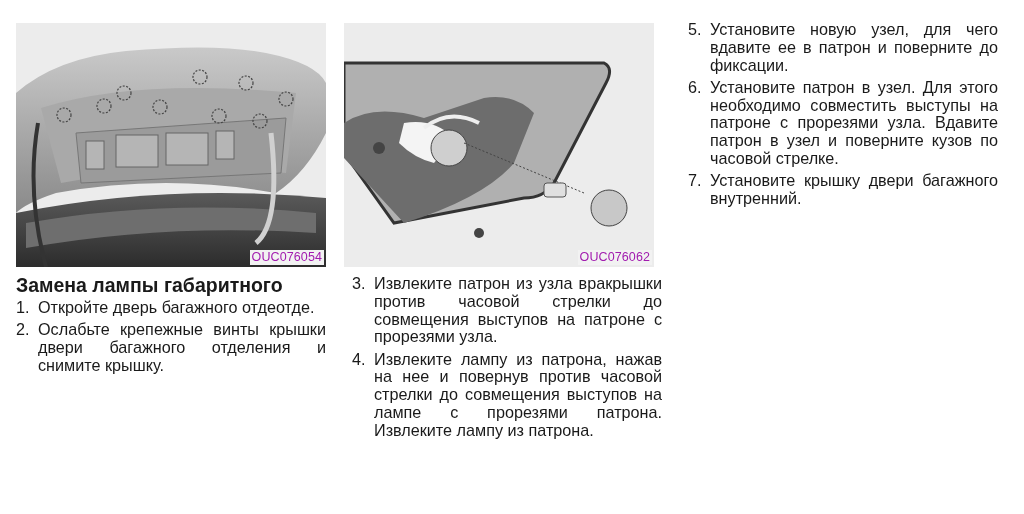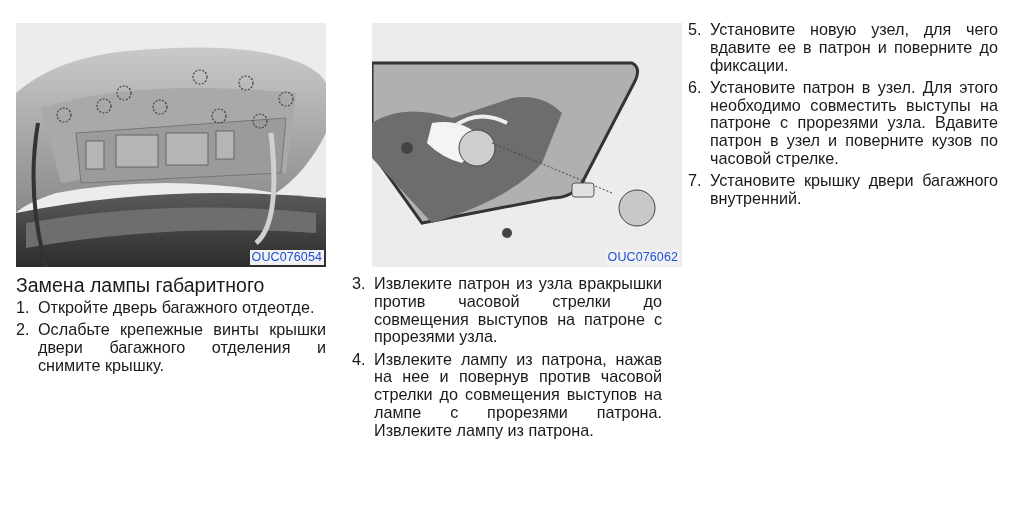--- a/index.html
+++ b/index.html
@@ -1,23 +1,23 @@
 <!DOCTYPE html>
 <html><head>
 <meta charset="utf-8">
 <style>
   html, body { margin:0; padding:0; background:#ffffff; }
   body { width:1024px; height:514px; position:relative; overflow:hidden;
          font-family:"Liberation Sans", sans-serif; color:#1a1a1a; }
   .fig { position:absolute; top:23px; width:310px; height:244px; background:#ececec; overflow:hidden; }
   .fig svg { position:absolute; left:0; top:0; }
   .cap { position:absolute; right:2px; bottom:2px; background:#f2f2f2; font-size:12.5px;
-         padding:0 2px; line-height:15px; color:#1d4ed8; letter-spacing:0.1px; }
+         padding:0 2px; line-height:15px; color:#a21caf; letter-spacing:0.1px; }
   .col { position:absolute; font-size:16.2px; line-height:17.8px; }
-  h2 { margin:0 0 4px 0; font-size:19.5px; line-height:20px; font-weight:normal; }
+  h2 { margin:0 0 4px 0; font-size:19.5px; line-height:20px; font-weight:bold; }
   ol { margin:0; padding:0; list-style:none; }
   li { display:flex; margin-bottom:4.5px; }
   li .n { width:22px; flex:none; }
   li .t { flex:1; text-align:justify; }
 </style>
 </head>
 <body>
 
 <div class="fig" style="left:16px;">
   <svg width="310" height="244" viewBox="0 0 310 244">
@@ -50,21 +50,21 @@
       <circle cx="270" cy="76" r="7"></circle>
         <circle cx="203" cy="93" r="7"></circle>
         <circle cx="244" cy="98" r="7"></circle>
     </g>
     <path d="M22 100 Q10 170 30 244" stroke="#333" stroke-width="4" fill="none"></path>
     <path d="M255 110 Q265 200 240 220" stroke="#d0d0d0" stroke-width="5" fill="none"></path>
   </svg>
   <span class="cap">OUC076054</span>
 </div>
 
-<div class="fig" style="left:372px;">
+<div class="fig" style="left:344px;">
   <svg width="310" height="244" viewBox="0 0 310 244">
     <path d="M0 40 L260 40 Q270 45 262 60 L210 160 Q200 175 180 175 L50 200 L0 130 Z" fill="#b0b0b0" stroke="#333" stroke-width="3"></path>
     <path d="M0 100 Q30 80 80 95 L140 75 Q170 70 190 90 L170 140 Q140 175 60 200 L0 135 Z" fill="#6d6d6d"></path>
     <path d="M60 100 Q90 95 110 115 L90 140 Q70 135 55 120 Z" fill="#f4f4f4"></path>
     <circle cx="105" cy="125" r="18" fill="#cfcfcf" stroke="#444"></circle>
     <path d="M80 105 Q105 85 135 100" stroke="#eee" stroke-width="4" fill="none"></path>
     <path d="M120 120 L240 170" stroke="#444" stroke-dasharray="2,2"></path>
     <rect x="200" y="160" width="22" height="14" rx="3" fill="#e0e0e0" stroke="#555"></rect>
     <circle cx="265" cy="185" r="18" fill="#c8c8c8" stroke="#444"></circle>
     <circle cx="35" cy="125" r="6" fill="#444"></circle>

